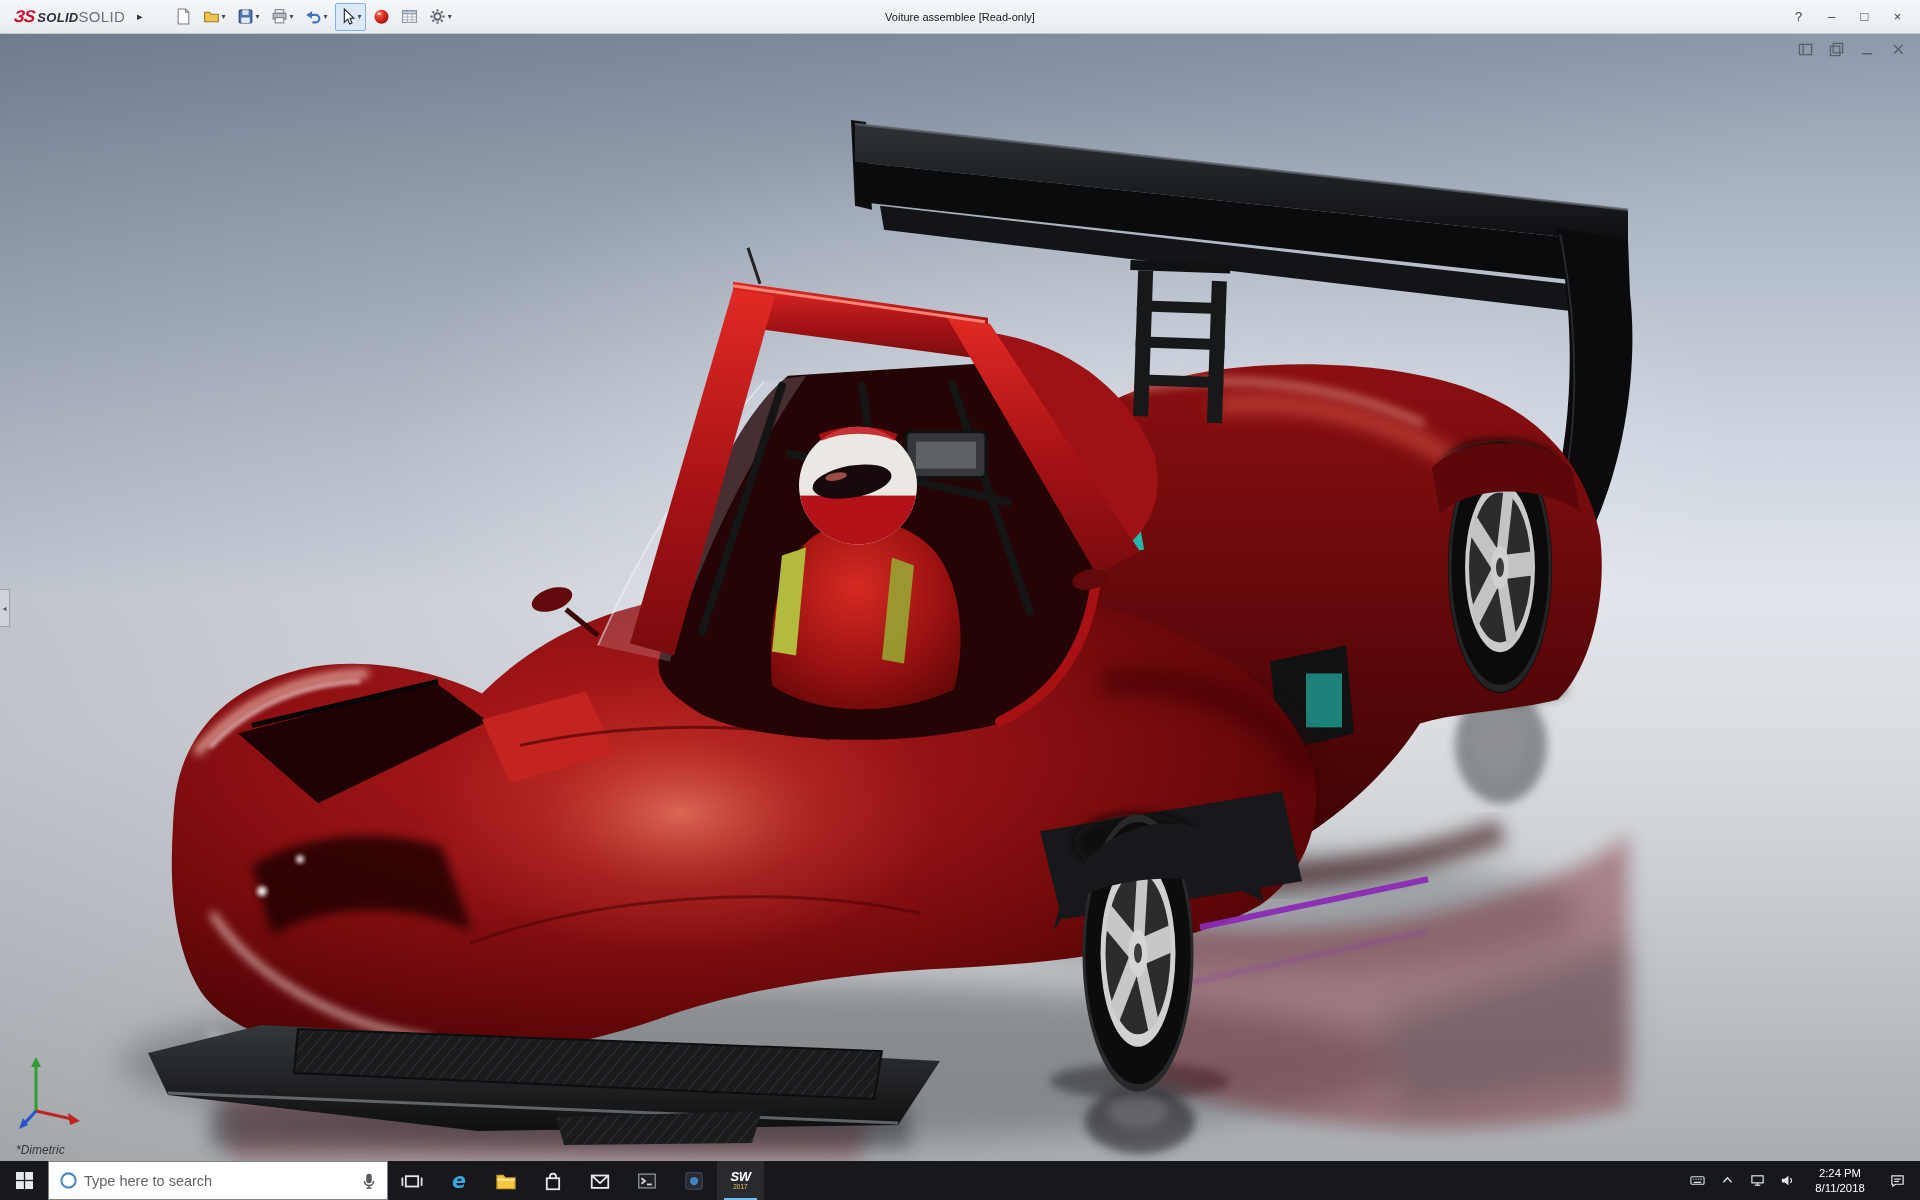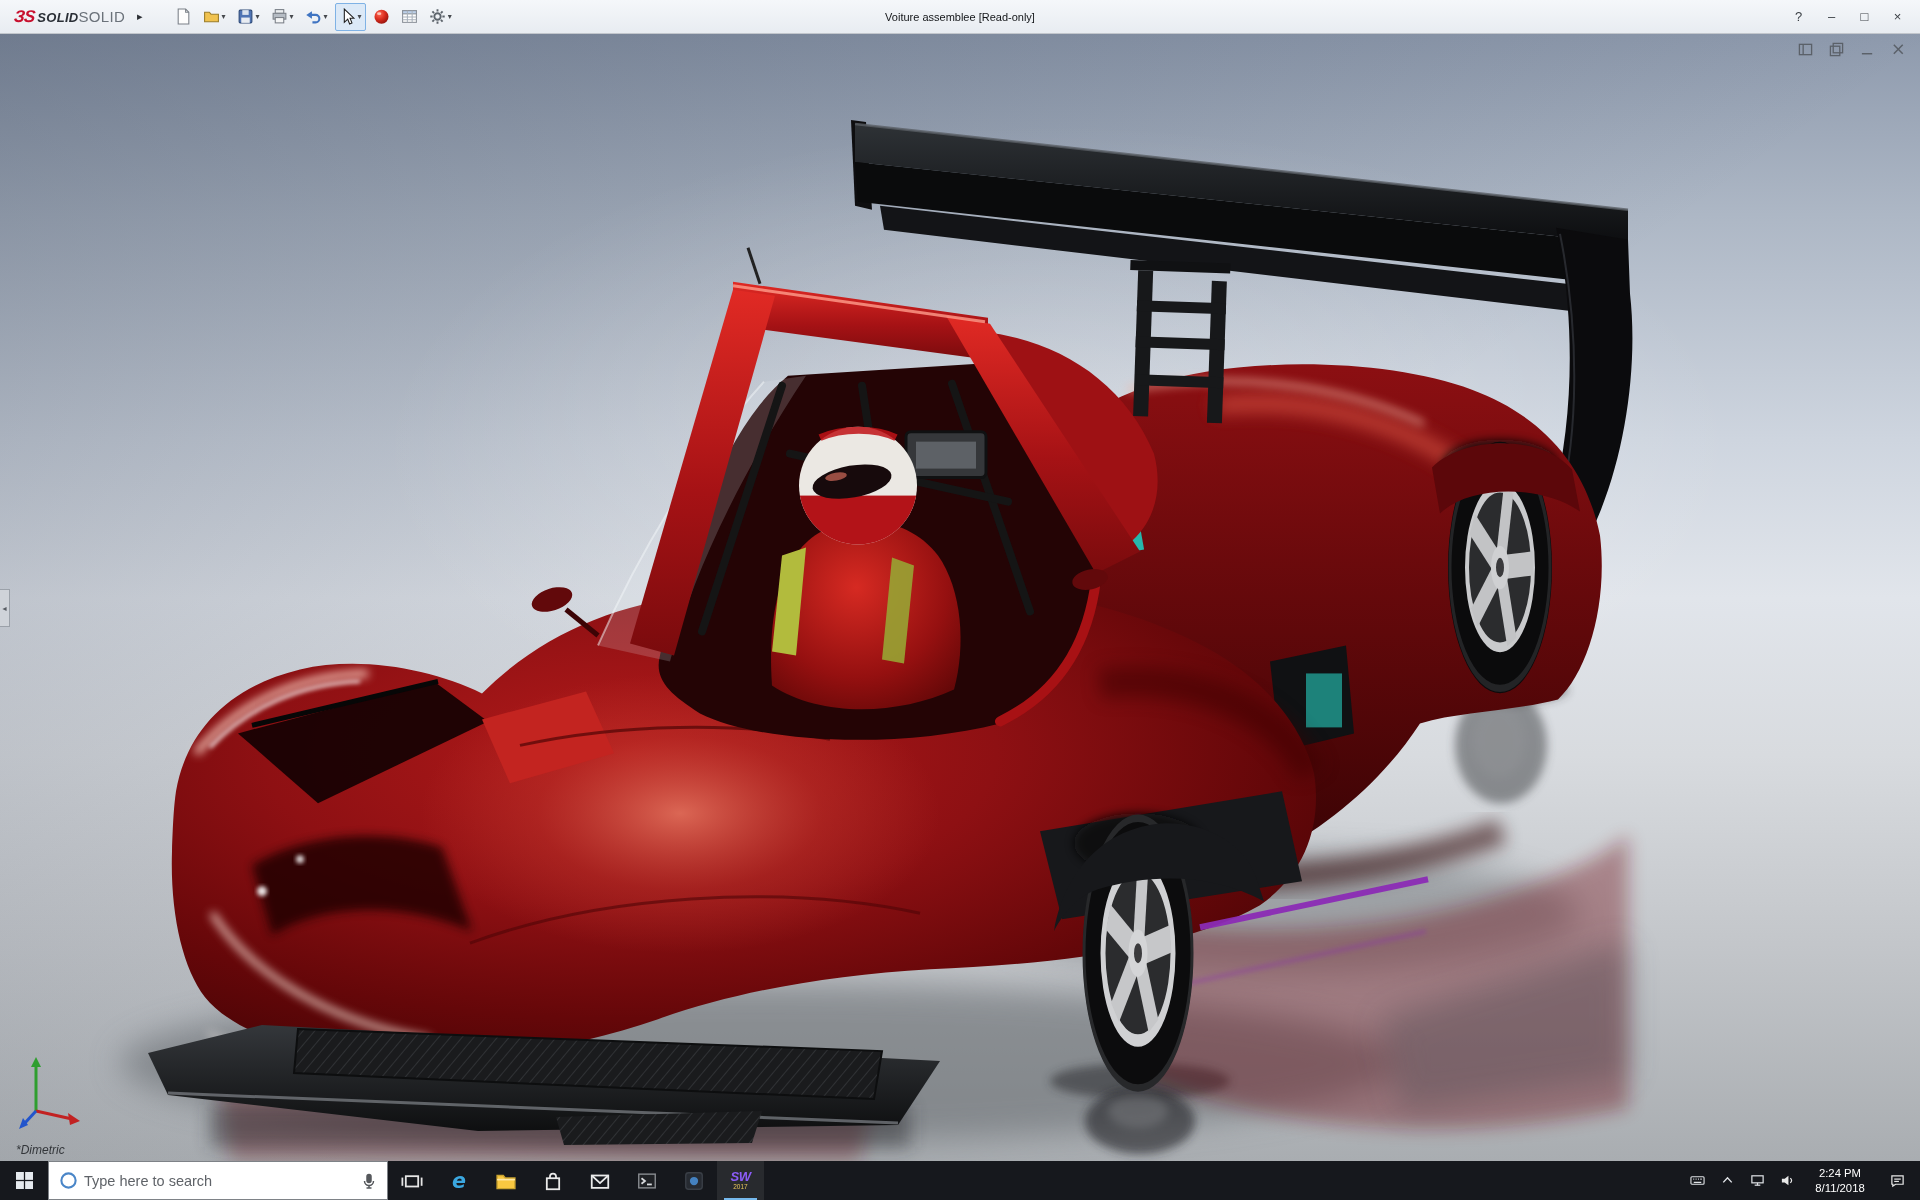--- a/index.html
+++ b/index.html
@@ -45,21 +45,21 @@
   .searchbox input{border:none;outline:none;flex:1;font-size:14.5px;color:#3c3f43;background:transparent;
     font-family:"Liberation Sans", sans-serif;}
   .searchbox input::placeholder{color:#5f6368;opacity:1;}
   .apps{display:flex;}
   .appbtn{width:47px;display:flex;align-items:center;justify-content:center;position:relative;}
   .appbtn svg{width:22px;height:22px;display:block;}
   .appbtn.active{background:rgba(255,255,255,.08);}
   .appbtn.active::after{content:"";position:absolute;left:7px;right:7px;bottom:0;height:2px;
     background:var(--taskbar-accent-blue,#76b9ed);}
   .sw-badge{display:flex;flex-direction:column;align-items:center;line-height:1;}
-  .sw-glyph{color:#8b5cf6;font-weight:700;font-style:italic;font-size:13px;letter-spacing:-.5px;}
+  .sw-glyph{color:#ffffff;font-weight:700;font-style:italic;font-size:13px;letter-spacing:-.5px;}
   .sw-year{color:#e7c55a;font-size:6.5px;margin-top:1px;}
   .tray{margin-left:auto;display:flex;align-items:center;padding-right:4px;}
   .trayicon{width:30px;height:100%;display:flex;align-items:center;justify-content:center;}
   .trayicon svg{width:15px;height:15px;display:block;}
   .clock{width:76px;text-align:center;font-size:11.3px;line-height:1.3;color:#fff;}
 </style>
 </head>
 <body>
 
 <div class="screen">

